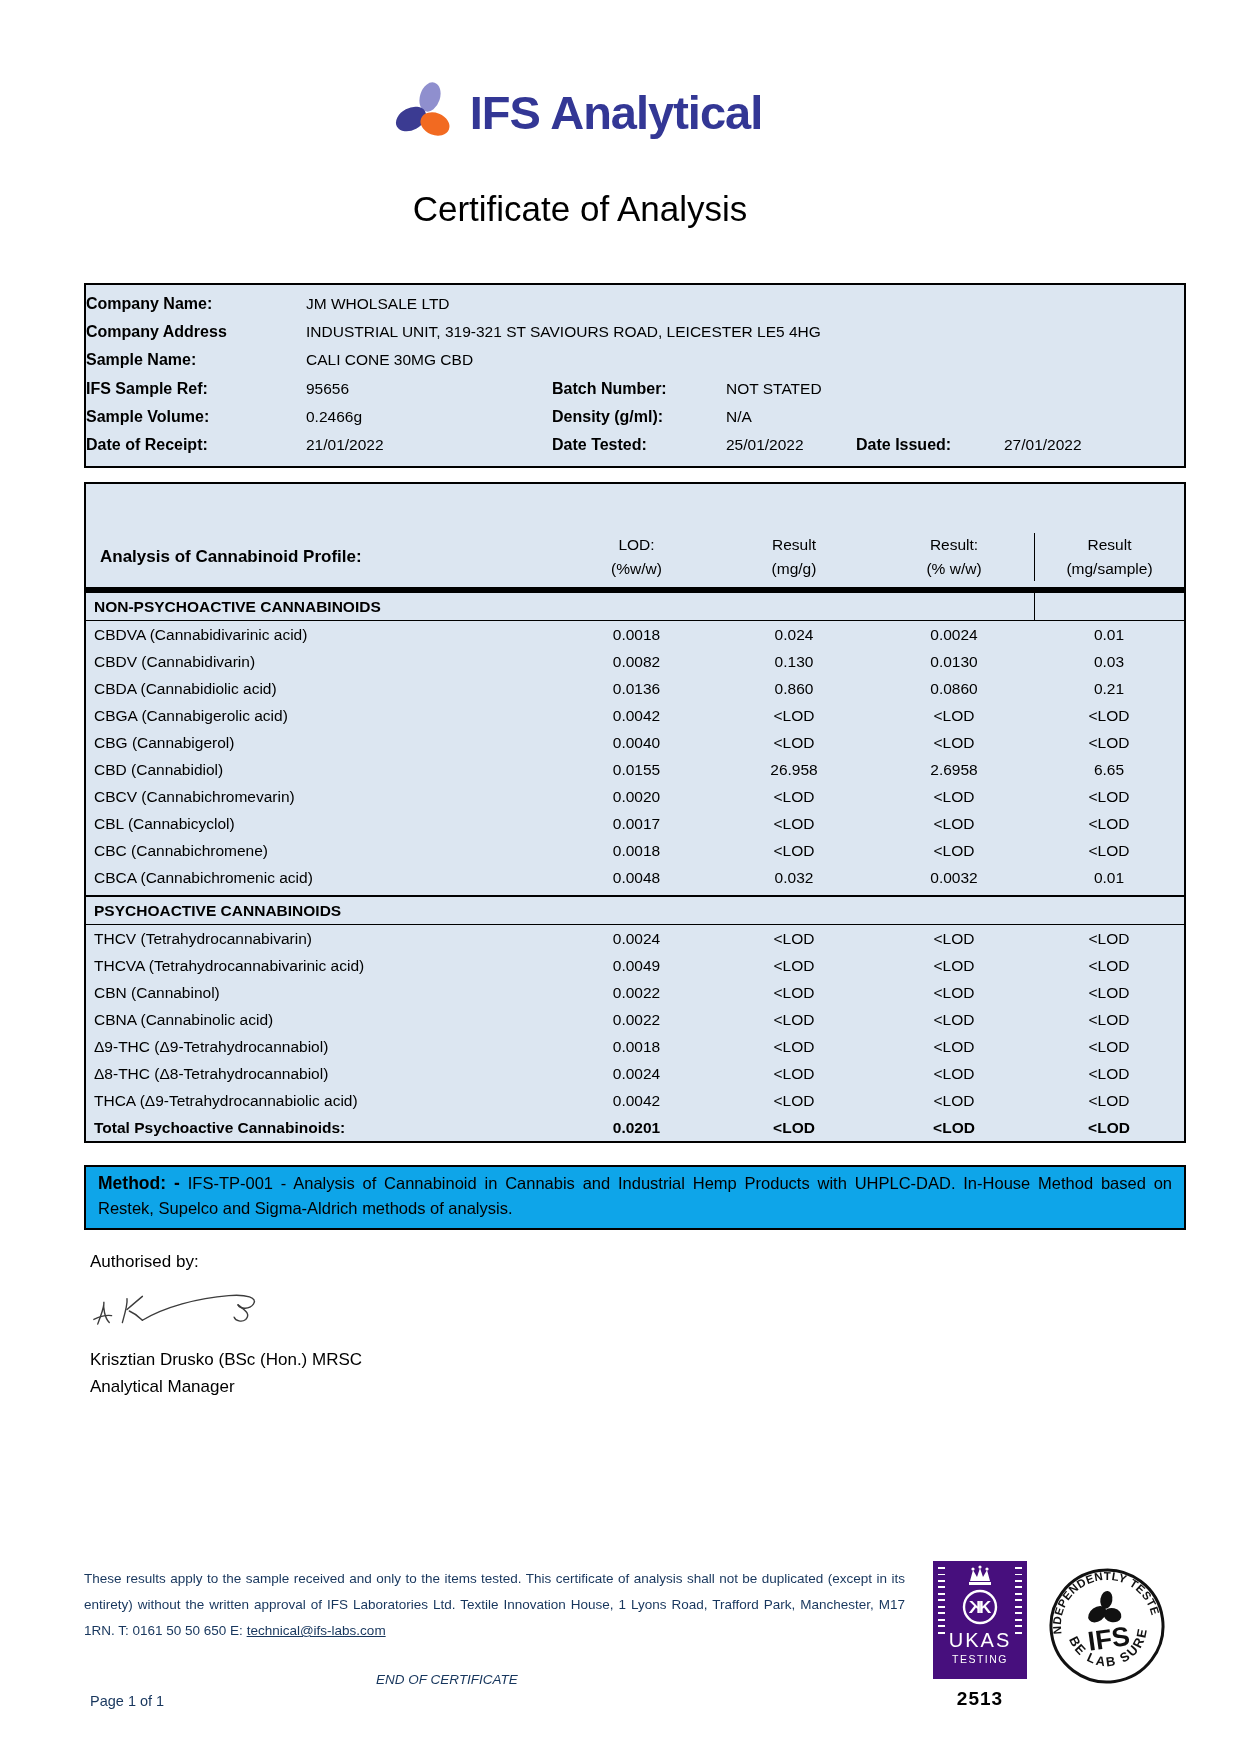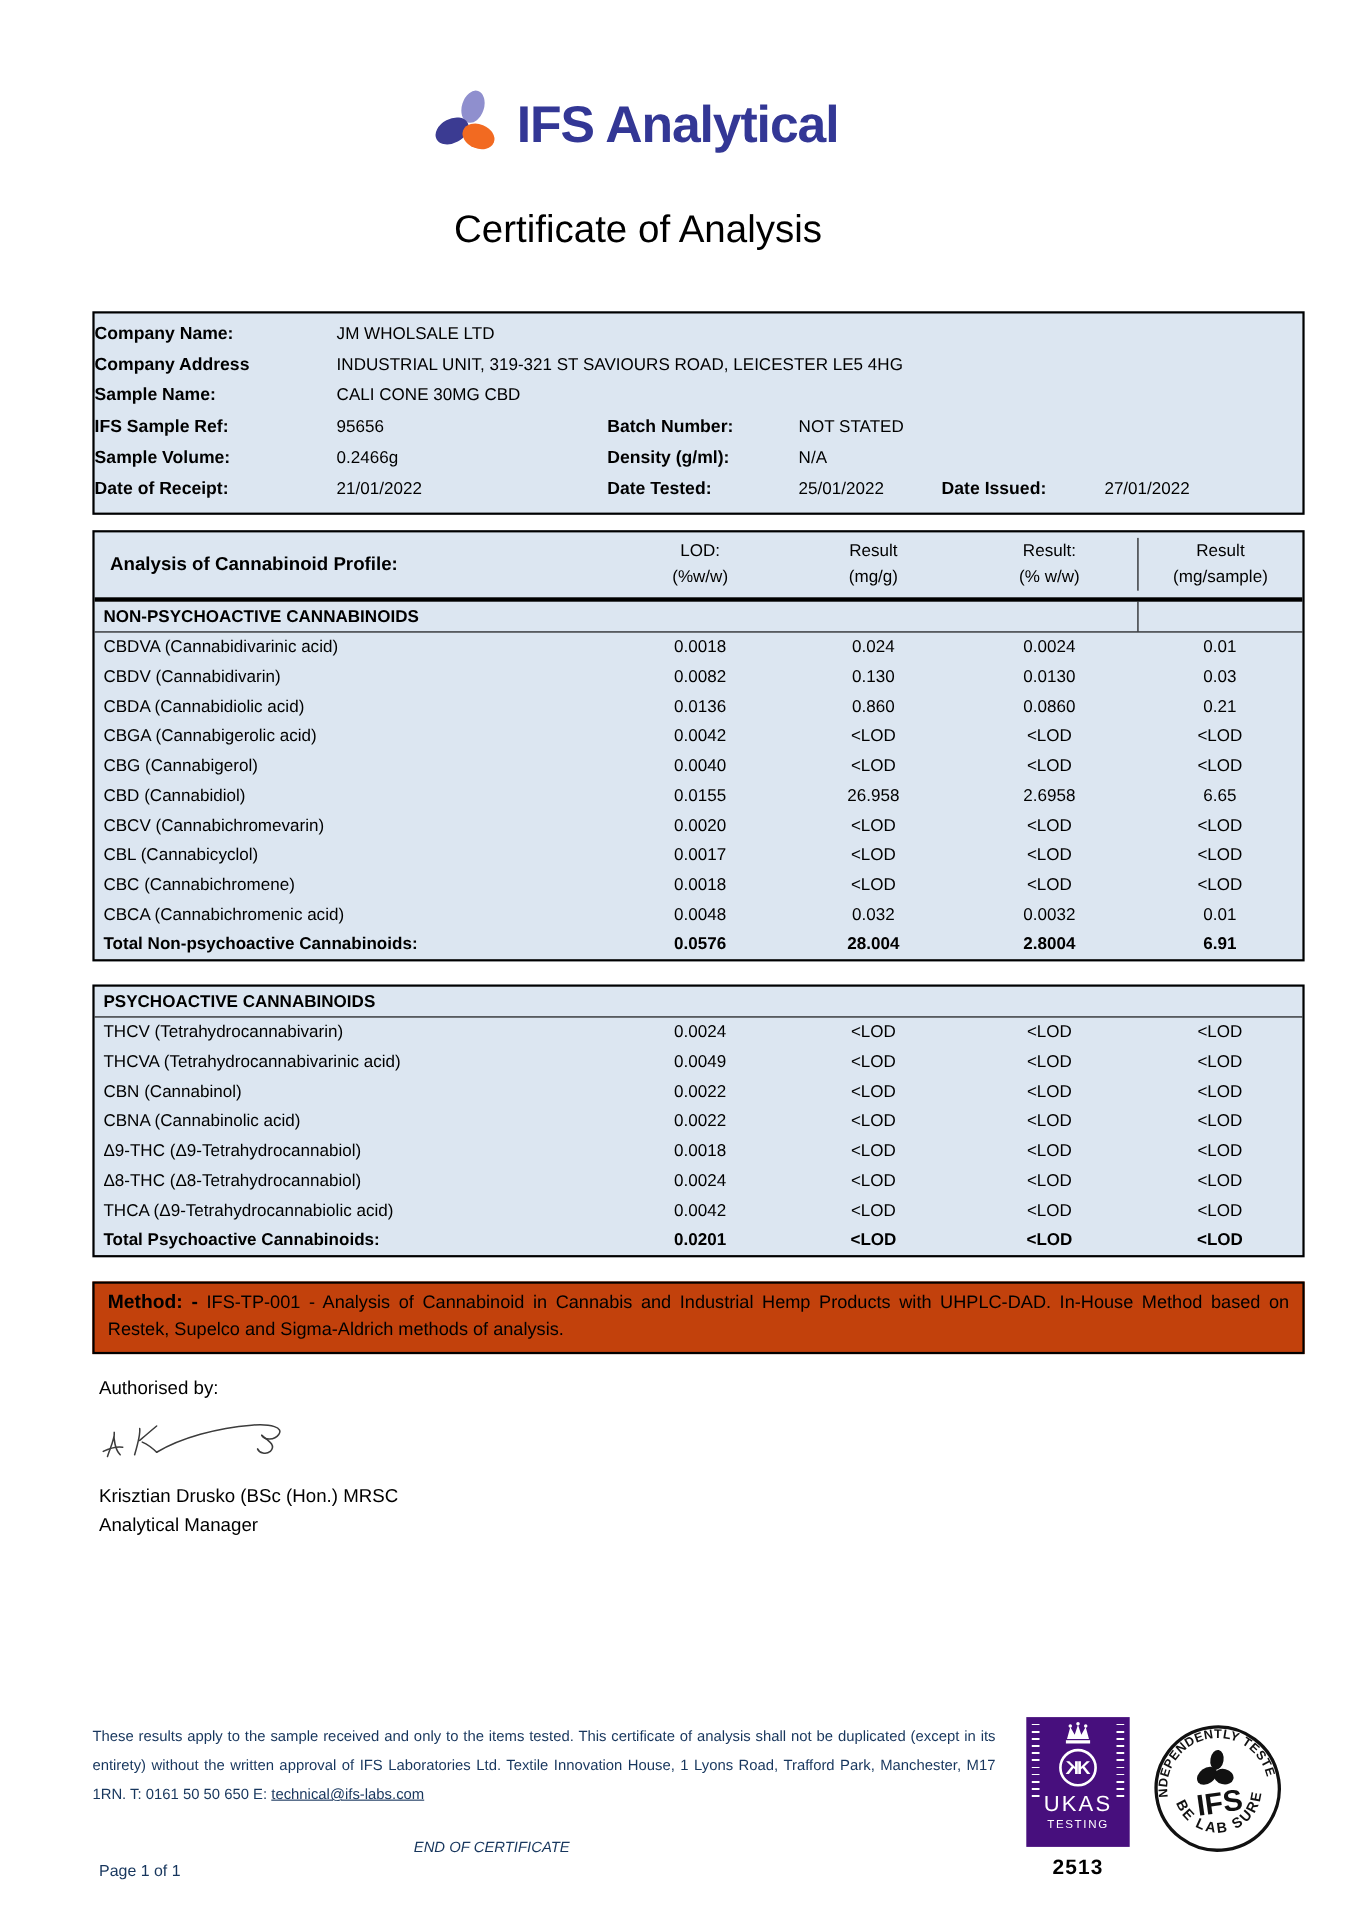--- a/index.html
+++ b/index.html
@@ -22,36 +22,36 @@
   .info-row .lbl{font-weight:bold;}
   .info-row .val{font-size:15.5px;}
   .span-rest{grid-column:2 / 7;}
 
   
   .dtable{position:absolute;left:84px;width:1102px;box-sizing:border-box;
           background:#DCE6F1;border:2px solid #000;font-size:15.5px;}
   .t-analysis{top:482px;}
   .t-psych{top:895px;}
   .tgrid{display:grid;grid-template-columns:473px 155px 160px 160px 1fr;}
-  .thead{border-bottom:4px solid #000000;padding:5px 0 6px 0;}
+  .thead{border-bottom:6px solid #000000;padding:5px 0 6px 0;margin-top:44px;}
   .thead .tt{align-self:center;font-weight:bold;font-size:17px;padding-left:14px;}
   .th{text-align:center;font-weight:normal;line-height:24px;align-self:center;}
   .th span{display:block;}
   .colsep{border-left:1.5px solid #000;}
   .section-row{display:grid;grid-template-columns:473px 155px 160px 160px 1fr;
                border-bottom:1.5px solid #000;}
   .section-label{grid-column:1 / 5;font-weight:bold;line-height:27px;padding-left:8px;font-size:15.5px;}
   .trow{display:grid;grid-template-columns:473px 155px 160px 160px 1fr;line-height:27px;}
   .tname{padding-left:8px;text-align:left;}
   .tnum{text-align:center;}
   .trow.total{font-weight:bold;}
 
   
   .method-box{position:absolute;top:1165px;left:84px;width:1102px;box-sizing:border-box;
-              background:#c2410c;border:2px solid #000;padding:4px 12px 7px 12px;
+              background:#0ea5e9;border:2px solid #000;padding:4px 12px 7px 12px;
               font-size:16.5px;line-height:25px;text-align:justify;}
   .method-label{font-weight:bold;font-size:17.5px;}
 
   
   .auth{position:absolute;top:1252px;left:90px;font-size:17px;}
   .auth-heading{margin:0 0 10px 0;}
   .signature{display:block;width:185px;height:58px;margin:0 0 6px 0;}
   .auth-name,.auth-role{line-height:27px;}
 
   

